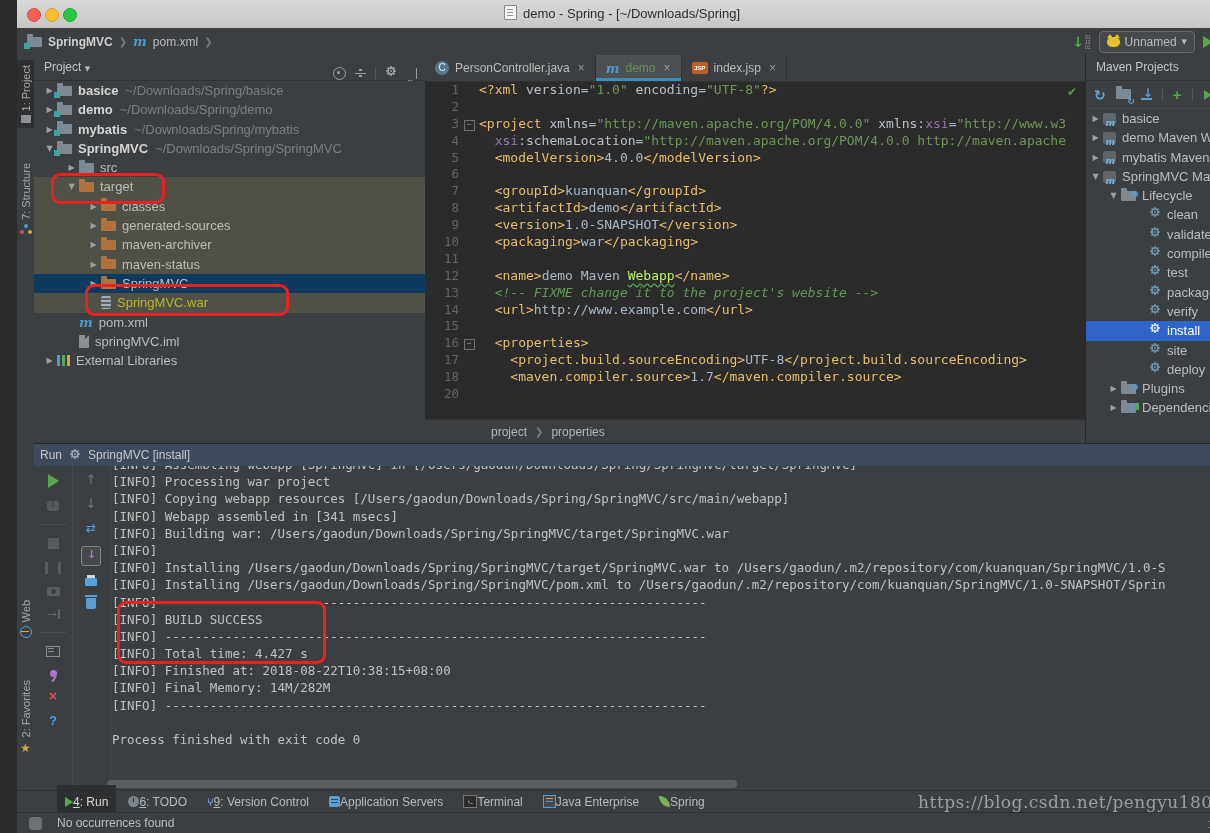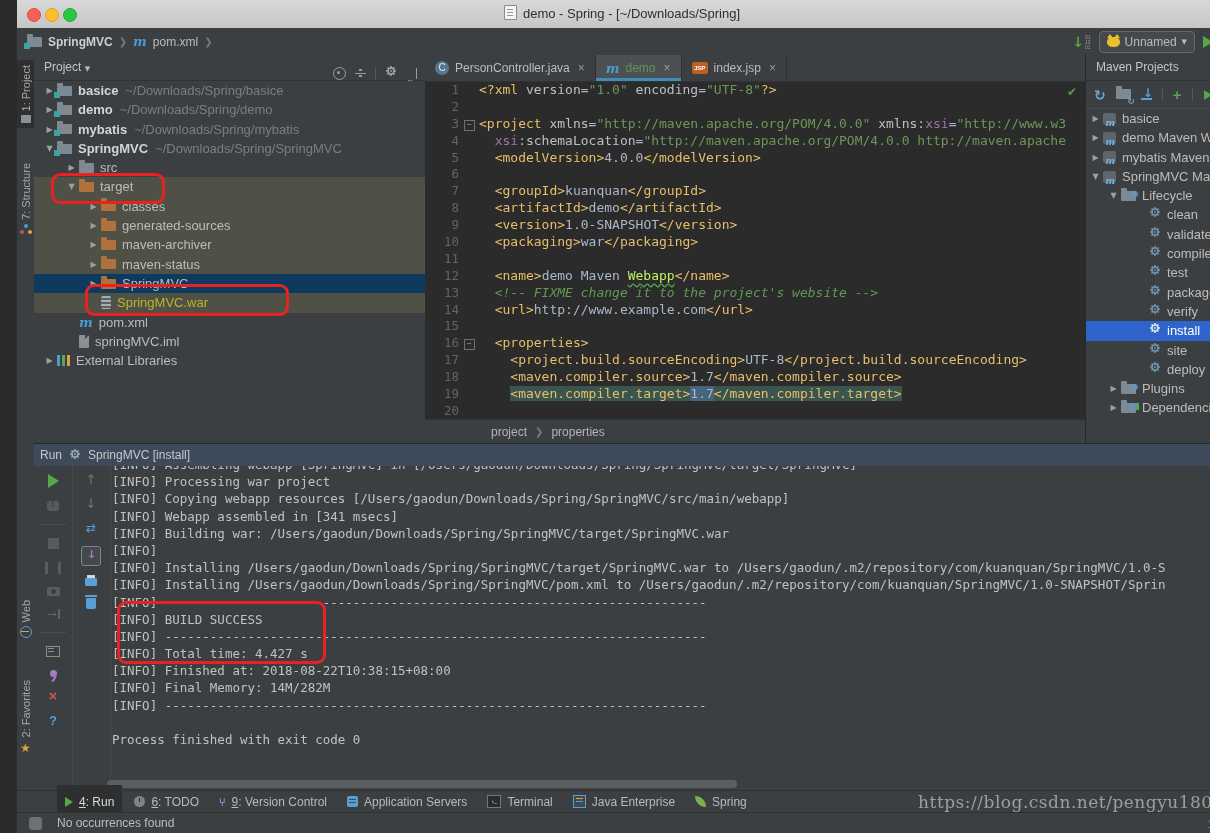--- a/index.html
+++ b/index.html
@@ -168,21 +168,21 @@
   .i-trash::before{content:"";position:absolute;left:-1px;top:-3px;width:12px;height:2px;background:#5aa0d8;}
   #run-body{position:absolute;left:78px;top:22px;right:0;bottom:8px;overflow:hidden;}
   #console{margin-top:-10px;}
   .conline{height:17.2px;line-height:17.2px;font-family:"DejaVu Sans Mono",monospace;font-size:12.5px;
            color:#c1c1c1;white-space:pre;}
   #run-hscroll{position:absolute;left:73px;bottom:3px;width:630px;height:8px;border-radius:4px;background:#5b5e60;}
 
   
   #bottombar{left:0;top:790px;width:1210px;height:22px;background:#3c3f41;border-top:1px solid #2e3132;
      display:flex;align-items:center;gap:4px;padding-left:40px;box-sizing:border-box;}
-  .btab{display:flex;align-items:center;gap:6px;padding:10px 8px;color:#b9b9b9;font-size:12px;}
+  .btab{display:flex;align-items:center;padding:10px 8px;color:#b9b9b9;font-size:12px;}
   .btab u{text-decoration:underline;}
   .btab.active{background:#2d2f30;color:#d8d8d8;}
   .bi{display:inline-block;}
   .bi-run{width:0;height:0;border-left:8px solid #57a64a;border-top:5px solid transparent;border-bottom:5px solid transparent;}
   .bi-todo{width:11px;height:11px;border-radius:50%;background:#7c848b;position:relative;}
   .bi-todo::after{content:"";position:absolute;left:5px;top:2px;width:1px;height:4px;background:#2d2f30;}
   .bi-vcs{color:#7c9fd4;font-weight:bold;font-size:11px;}
   .bi-app{width:11px;height:11px;background:#5a9fd4;border-radius:2px;position:relative;}
   .bi-app::after{content:"";position:absolute;left:2px;top:3px;width:7px;height:1px;background:#2d4e6e;box-shadow:0 3px 0 #2d4e6e;}
   .bi-term{width:12px;height:11px;background:#2b2b2b;border:1px solid #777;color:#ddd;font-size:6px;line-height:10px;text-align:center;}
@@ -425,21 +425,20 @@
           <div class="code-line"><span class="num">9</span><span class="foldc"></span><span class="codetxt"><span class="c-p">  </span><span class="c-t">&lt;version&gt;</span><span class="c-p">1.0-SNAPSHOT</span><span class="c-t">&lt;/version&gt;</span></span></div>
           <div class="code-line"><span class="num">10</span><span class="foldc"></span><span class="codetxt"><span class="c-p">  </span><span class="c-t">&lt;packaging&gt;</span><span class="c-p">war</span><span class="c-t">&lt;/packaging&gt;</span></span></div>
           <div class="code-line"><span class="num">11</span><span class="foldc"></span><span class="codetxt"></span></div>
           <div class="code-line"><span class="num">12</span><span class="foldc"></span><span class="codetxt"><span class="c-p">  </span><span class="c-t">&lt;name&gt;</span><span class="c-p">demo Maven </span><span class="c-q">Webapp</span><span class="c-t">&lt;/name&gt;</span></span></div>
           <div class="code-line"><span class="num">13</span><span class="foldc"></span><span class="codetxt"><span class="c-p">  </span><span class="c-c">&lt;!-- FIXME change it to the project's website --&gt;</span></span></div>
           <div class="code-line"><span class="num">14</span><span class="foldc"></span><span class="codetxt"><span class="c-p">  </span><span class="c-t">&lt;url&gt;</span><span class="c-p">http://www.example.com</span><span class="c-t">&lt;/url&gt;</span></span></div>
           <div class="code-line"><span class="num">15</span><span class="foldc"></span><span class="codetxt"></span></div>
           <div class="code-line"><span class="num">16</span><span class="foldc"><span class="foldbox">−</span></span><span class="codetxt"><span class="c-p">  </span><span class="c-t">&lt;properties&gt;</span></span></div>
           <div class="code-line"><span class="num">17</span><span class="foldc"></span><span class="codetxt"><span class="c-p">    </span><span class="c-t">&lt;project.build.sourceEncoding&gt;</span><span class="c-p">UTF-8</span><span class="c-t">&lt;/project.build.sourceEncoding&gt;</span></span></div>
           <div class="code-line"><span class="num">18</span><span class="foldc"></span><span class="codetxt"><span class="c-p">    </span><span class="c-t">&lt;maven.compiler.source&gt;</span><span class="c-p">1.7</span><span class="c-t">&lt;/maven.compiler.source&gt;</span></span></div>
-          <div class="code-line"><span class="num">19</span><span class="foldc"></span><span class="codetxt"><span class="c-p">    </span><span class="c-T">&lt;maven.compiler.target&gt;</span><span class="c-V">1.7</span><span class="c-T">&lt;/maven.compiler.target&gt;</span></span></div>
           <div class="code-line"><span class="num">20</span><span class="foldc"></span><span class="codetxt"></span></div>
         </div>
       <span id="ed-check">✔</span>
 
     </div>
     <div id="ed-crumbs">
       <span>project</span>
       <span class="crumb-sep">❯</span>
       <span>properties</span>
     </div>

